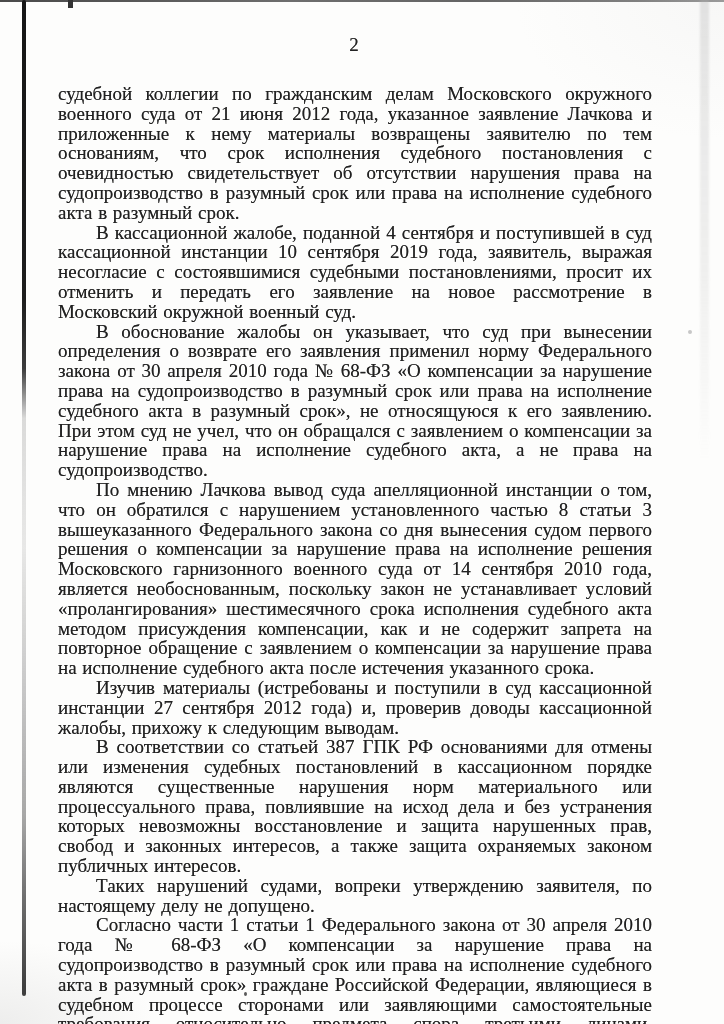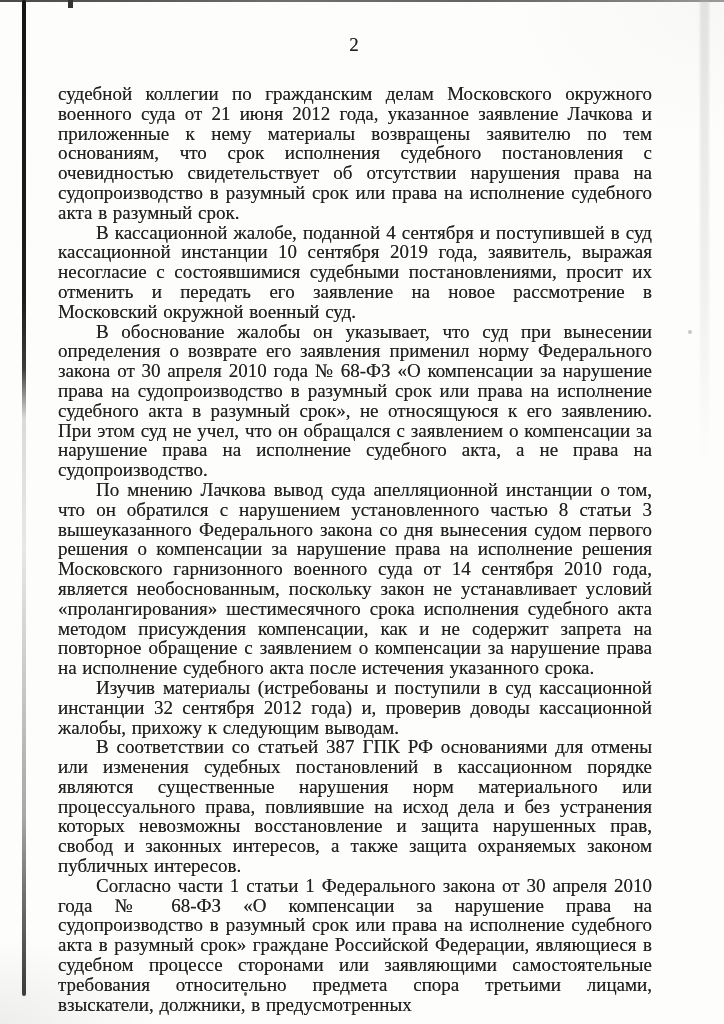--- a/index.html
+++ b/index.html
@@ -101,18 +101,19 @@
   <div class="artifact speck-bottom"></div>
   <div class="artifact speck-right"></div>
 
   <div class="page-number">2</div>
 
   <div class="body-text">
     <p class="no-indent">судебной коллегии по гражданским делам Московского окружного военного суда от 21 июня 2012 года, указанное заявление Лачкова и приложенные к нему материалы возвращены заявителю по тем основаниям, что срок исполнения судебного постановления с очевидностью свидетельствует об отсутствии нарушения права на судопроизводство в разумный срок или права на исполнение судебного акта в разумный срок.</p>
     <p>В кассационной жалобе, поданной 4 сентября и поступившей в суд кассационной инстанции 10 сентября 2019 года, заявитель, выражая несогласие с состоявшимися судебными постановлениями, просит их отменить и передать его заявление на новое рассмотрение в Московский окружной военный суд.</p>
     <p>В обоснование жалобы он указывает, что суд при вынесении определения о возврате его заявления применил норму Федерального закона от 30  апреля 2010 года № 68-ФЗ «О компенсации за нарушение права на судопроизводство в разумный срок или права на исполнение судебного акта в разумный срок», не относящуюся к его заявлению. При этом суд не учел, что он обращался с заявлением о компенсации за нарушение права на исполнение судебного акта, а не права на судопроизводство.</p>
     <p>По мнению Лачкова вывод суда апелляционной инстанции о том, что он обратился с нарушением установленного частью 8 статьи 3 вышеуказанного Федерального закона со дня вынесения судом первого решения о компенсации за нарушение права на исполнение решения Московского гарнизонного военного суда от 14 сентября 2010 года, является необоснованным, поскольку закон не устанавливает условий «пролангирования» шестимесячного срока исполнения судебного акта методом присуждения компенсации, как и не содержит запрета на повторное обращение с заявлением о компенсации за нарушение права на исполнение судебного акта после истечения указанного срока.</p>
-    <p>Изучив материалы (истребованы и поступили в суд кассационной инстанции 32 сентября 2012 года) и, проверив доводы кассационной жалобы, прихожу к следующим выводам.</p>
+    <p>Изучив материалы (истребованы и поступили в суд кассационной инстанции 27 сентября 2012 года) и, проверив доводы кассационной жалобы, прихожу к следующим выводам.</p>
     <p>В соответствии со статьей 387 ГПК РФ основаниями для отмены или изменения судебных постановлений в кассационном порядке являются существенные нарушения норм материального или процессуального права, повлиявшие на исход дела и без устранения которых невозможны восстановление и защита нарушенных прав, свобод и законных интересов, а также защита охраняемых законом публичных интересов.</p>
+    <p>Таких нарушений судами, вопреки утверждению заявителя, по настоящему делу не допущено.</p>
     <p>Согласно части 1 статьи 1 Федерального закона от 30 апреля 2010 года № 68-ФЗ «О компенсации за нарушение права на судопроизводство в разумный срок или права на исполнение судебного акта в разумный срок» граждане  Российской Федерации, являющиеся в судебном процессе сторонами или заявляющими самостоятельные требования относительно предмета спора третьими лицами, взыскатели, должники, в предусмотренных</p>
   </div>
 
 </div>
 
 </body></html>

